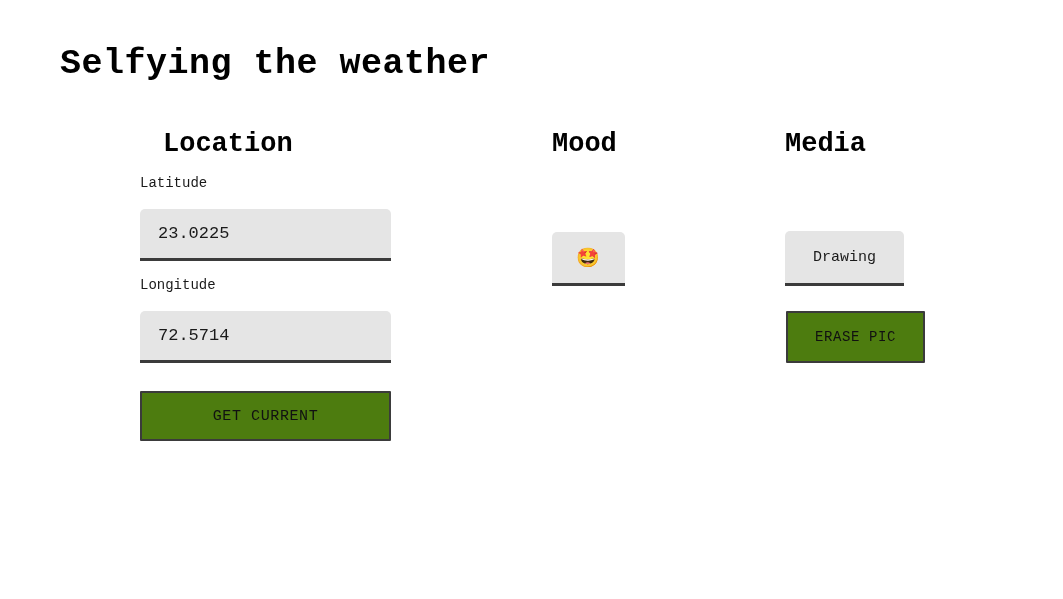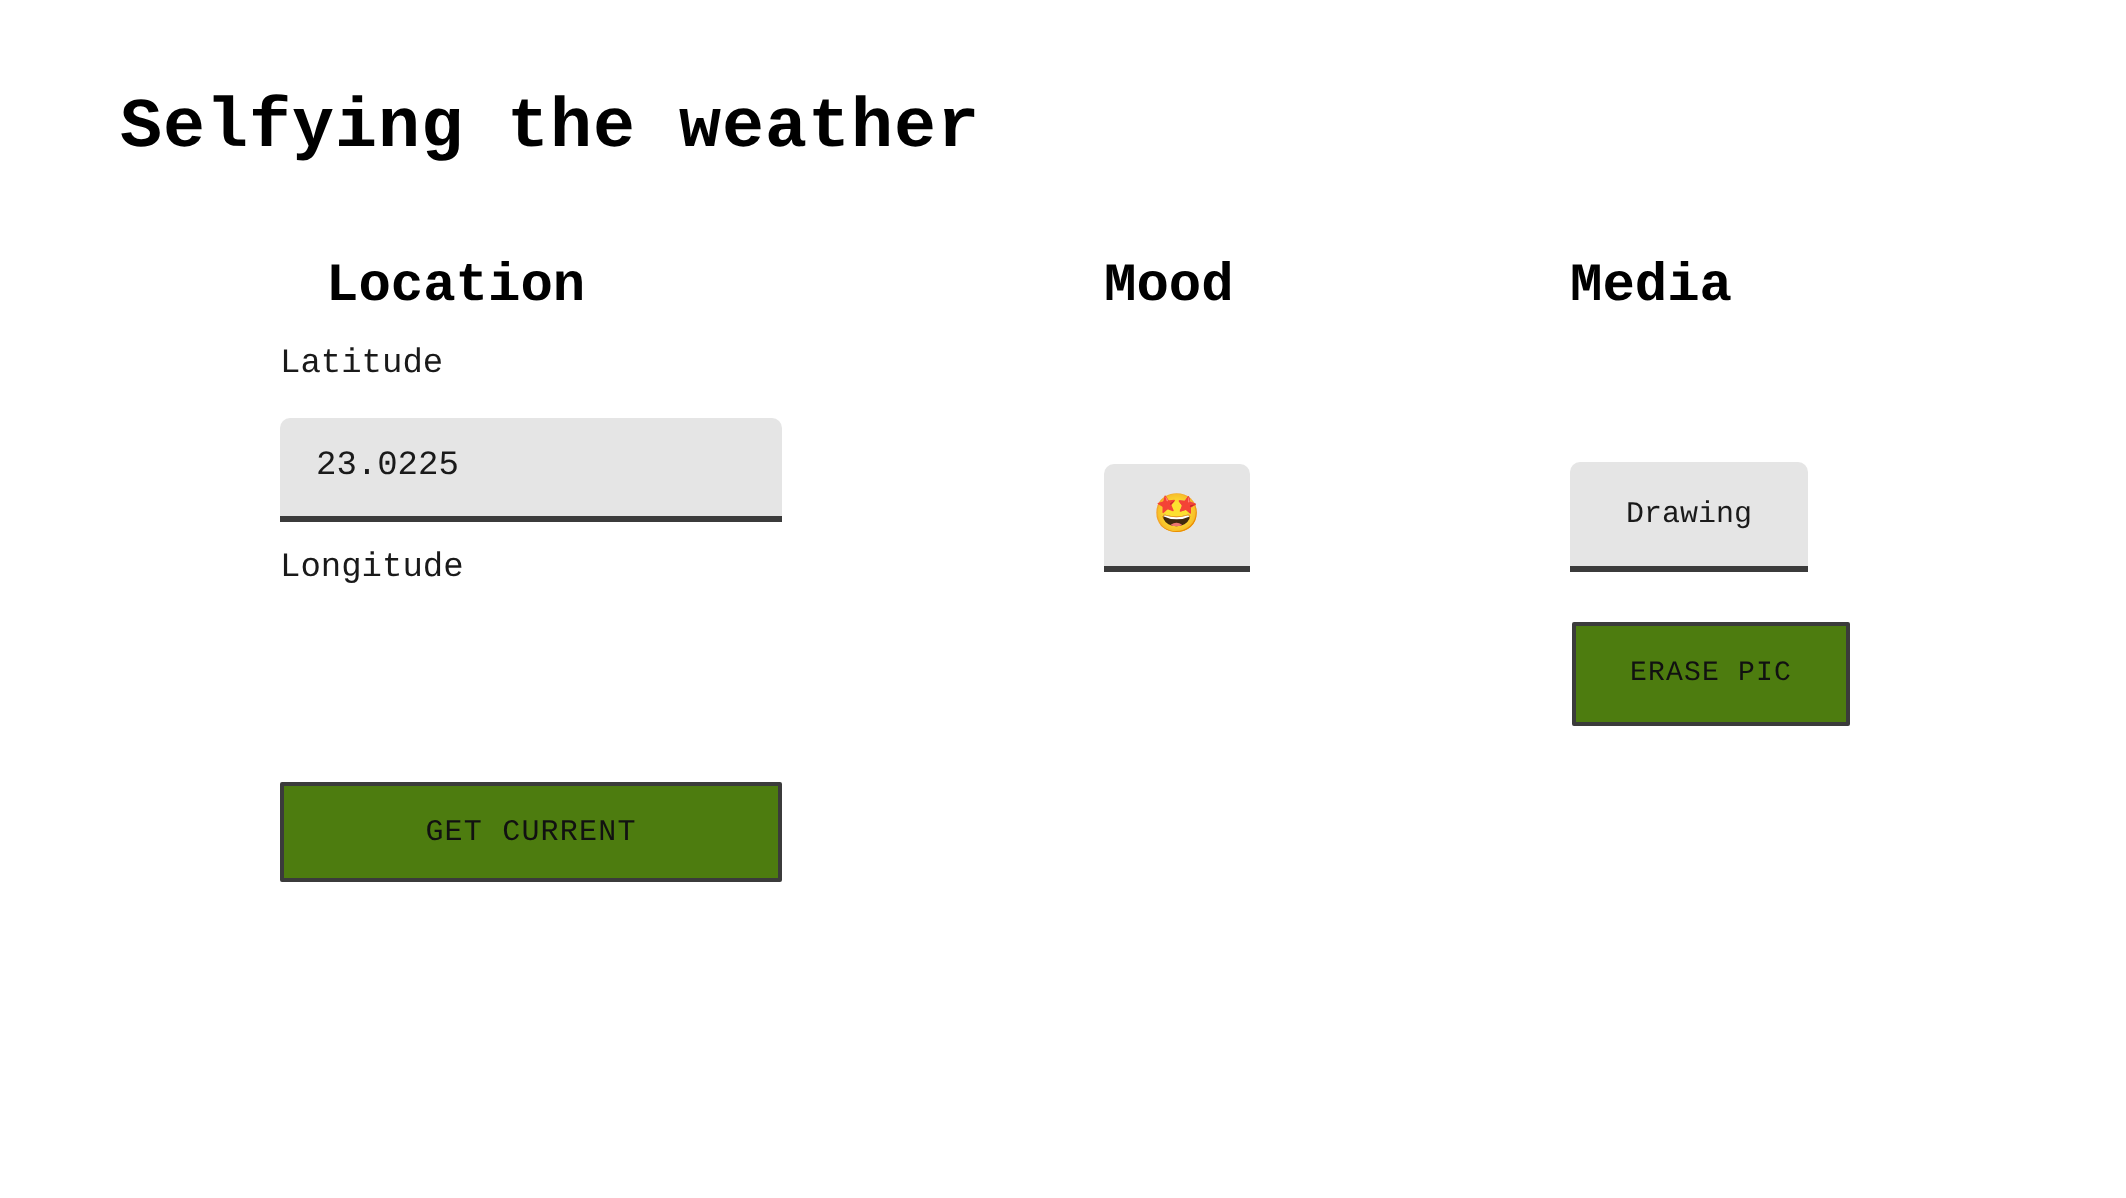--- a/index.html
+++ b/index.html
@@ -44,21 +44,21 @@
     white-space: nowrap;
     color: #000000;
   }
   .col-heading.location { left: 140px; top: 128px; margin-left: 23px; }
   .col-heading.mood     { left: 552px; top: 128px; }
   .col-heading.media    { left: 785px; top: 128px; }
 
   
   .field-label {
     position: absolute;
-    font-size: 17px;
+    font-size: 14px;
     line-height: 22px;
     color: #1a1a1a;
     white-space: nowrap;
   }
   .field-label.lat  { left: 140px; top: 172px; }
   .field-label.long { left: 140px; top: 274px; }
 
   
   .filled-field {
     position: absolute;
@@ -133,20 +133,23 @@
   <div class="col-heading location">Location</div>
 
   <div class="field-label lat">Latitude</div>
 
   <div class="filled-field lat">
     <span>23.0225</span>
   </div>
 
   <div class="field-label long">Longitude</div>
 
+  <div class="filled-field long">
+    <span>72.5714</span>
+  </div>
 
   <div class="outlined-btn get-current">
     <span>GET CURRENT</span>
   </div>
 
   <div class="col-heading mood">Mood</div>
 
   <div class="filled-field mood">
     <span class="mood-emoji">🤩</span>
   </div>

